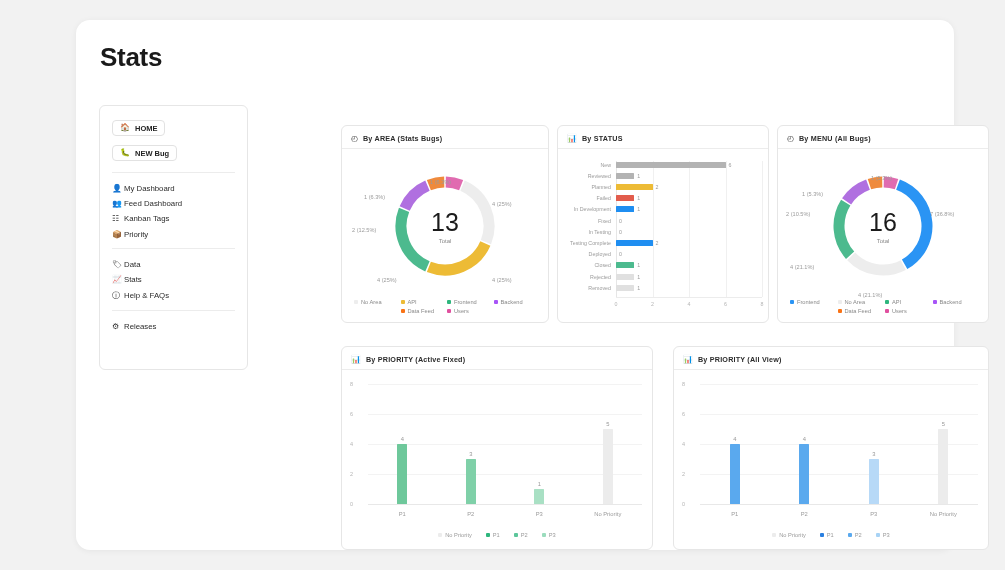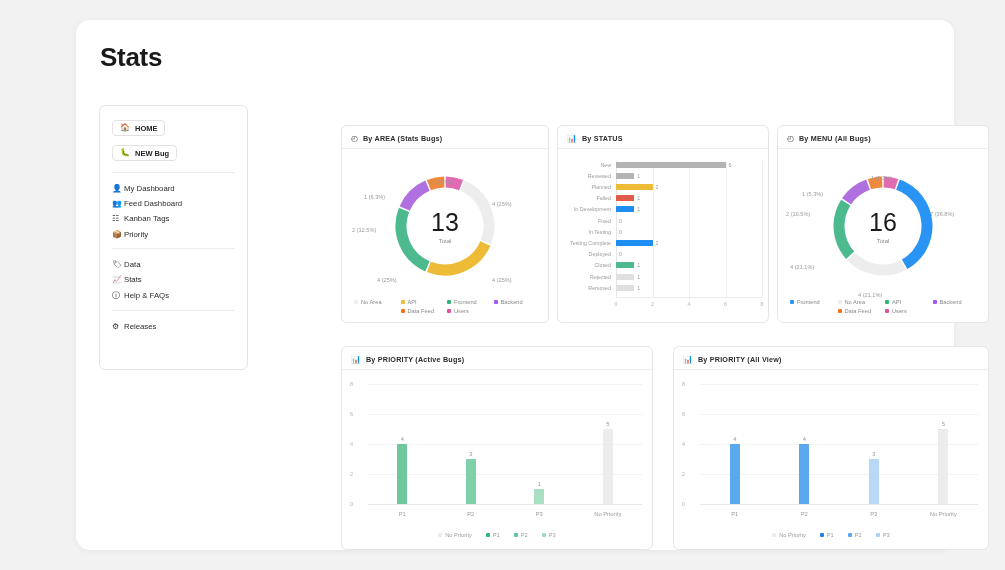--- a/index.html
+++ b/index.html
@@ -359,21 +359,21 @@
             <span class="sw" style="background: rgb(224, 80, 159);"></span>
             <span>Users</span>
           </div>
         </div>
     </div>
   </div>
 
   <div class="panel" id="panel-prio-active">
     <div class="panel-head">
       <span class="hic">📊</span>
-      <span class="panel-title">By PRIORITY (Active Bugs)</span>
+      <span class="panel-title">By PRIORITY (Active Fixed)</span>
     </div>
     <div class="panel-body">
       <div class="vchart" id="vchart-3">
           <div class="vtick" style="top: 134px;">0</div>
           <div class="vgrid" style="top: 104px;"></div>
           <div class="vtick" style="top: 104px;">2</div>
           <div class="vgrid" style="top: 74px;"></div>
           <div class="vtick" style="top: 74px;">4</div>
           <div class="vgrid" style="top: 44px;"></div>
           <div class="vtick" style="top: 44px;">6</div>

